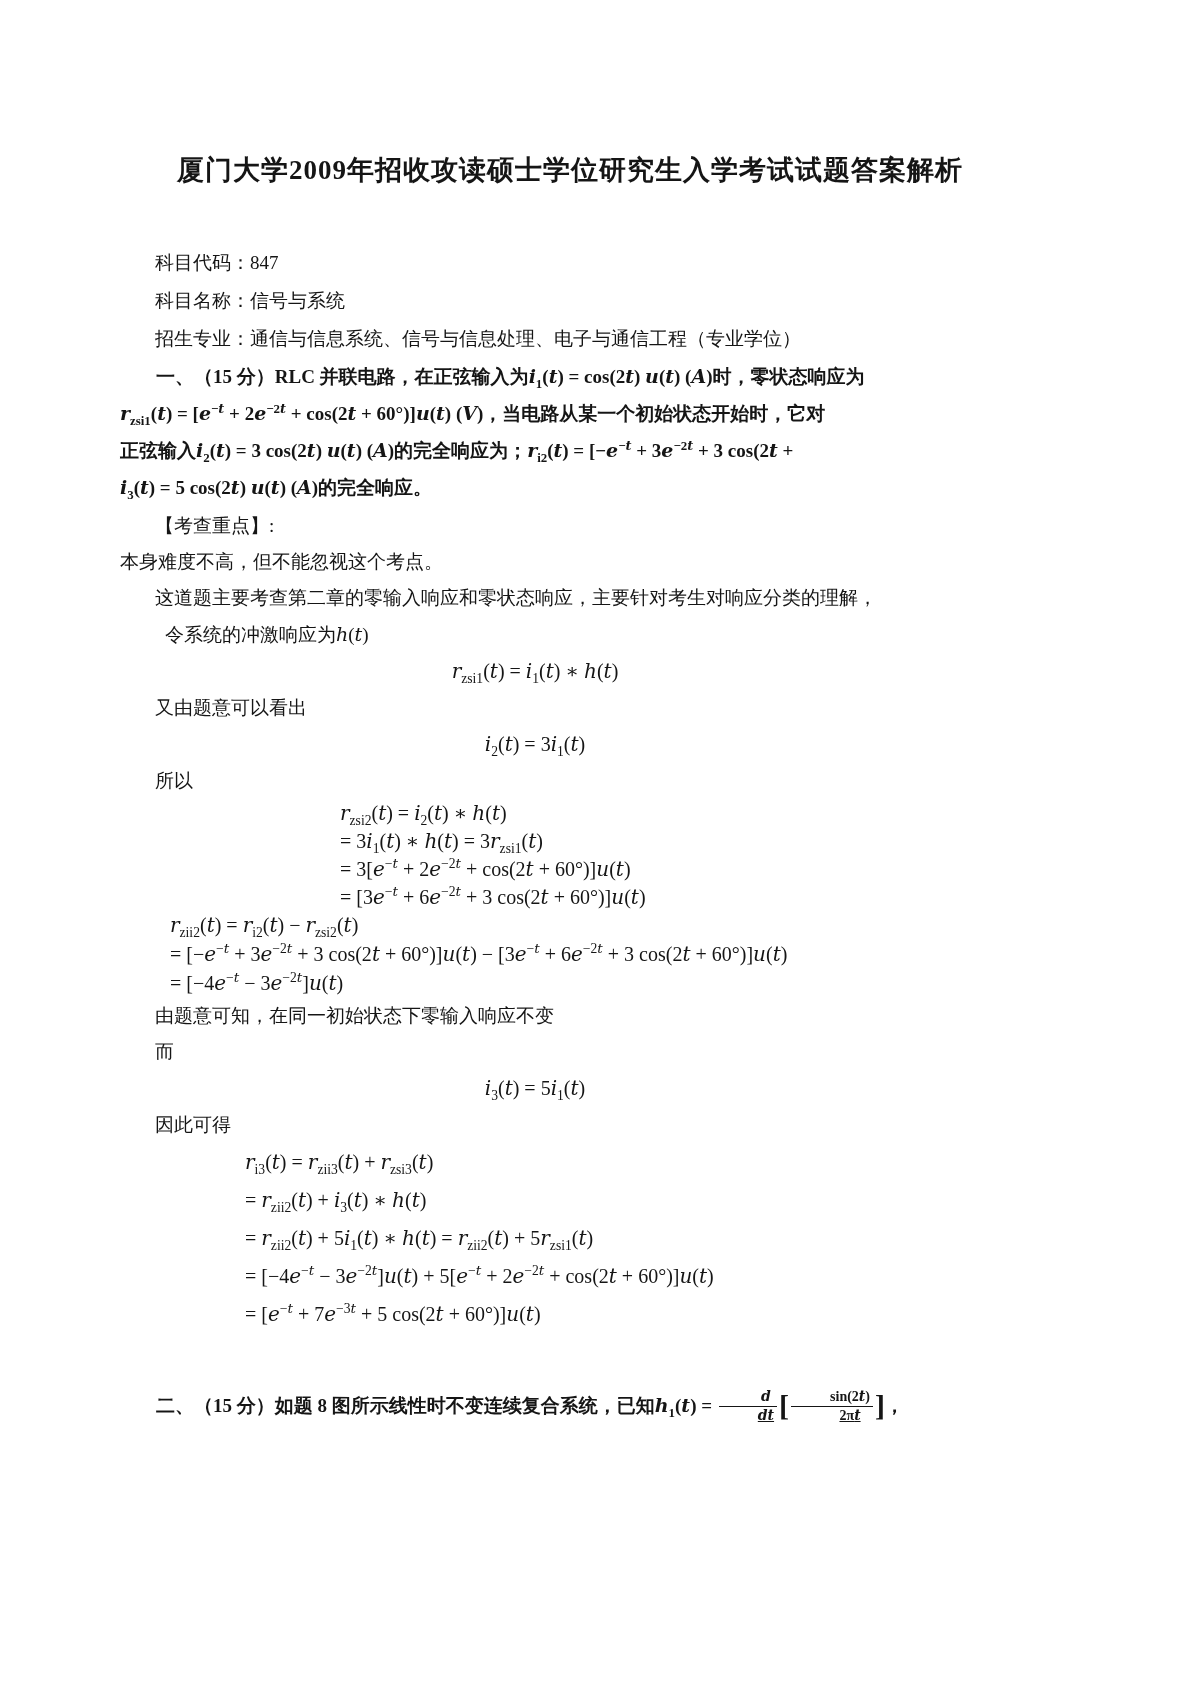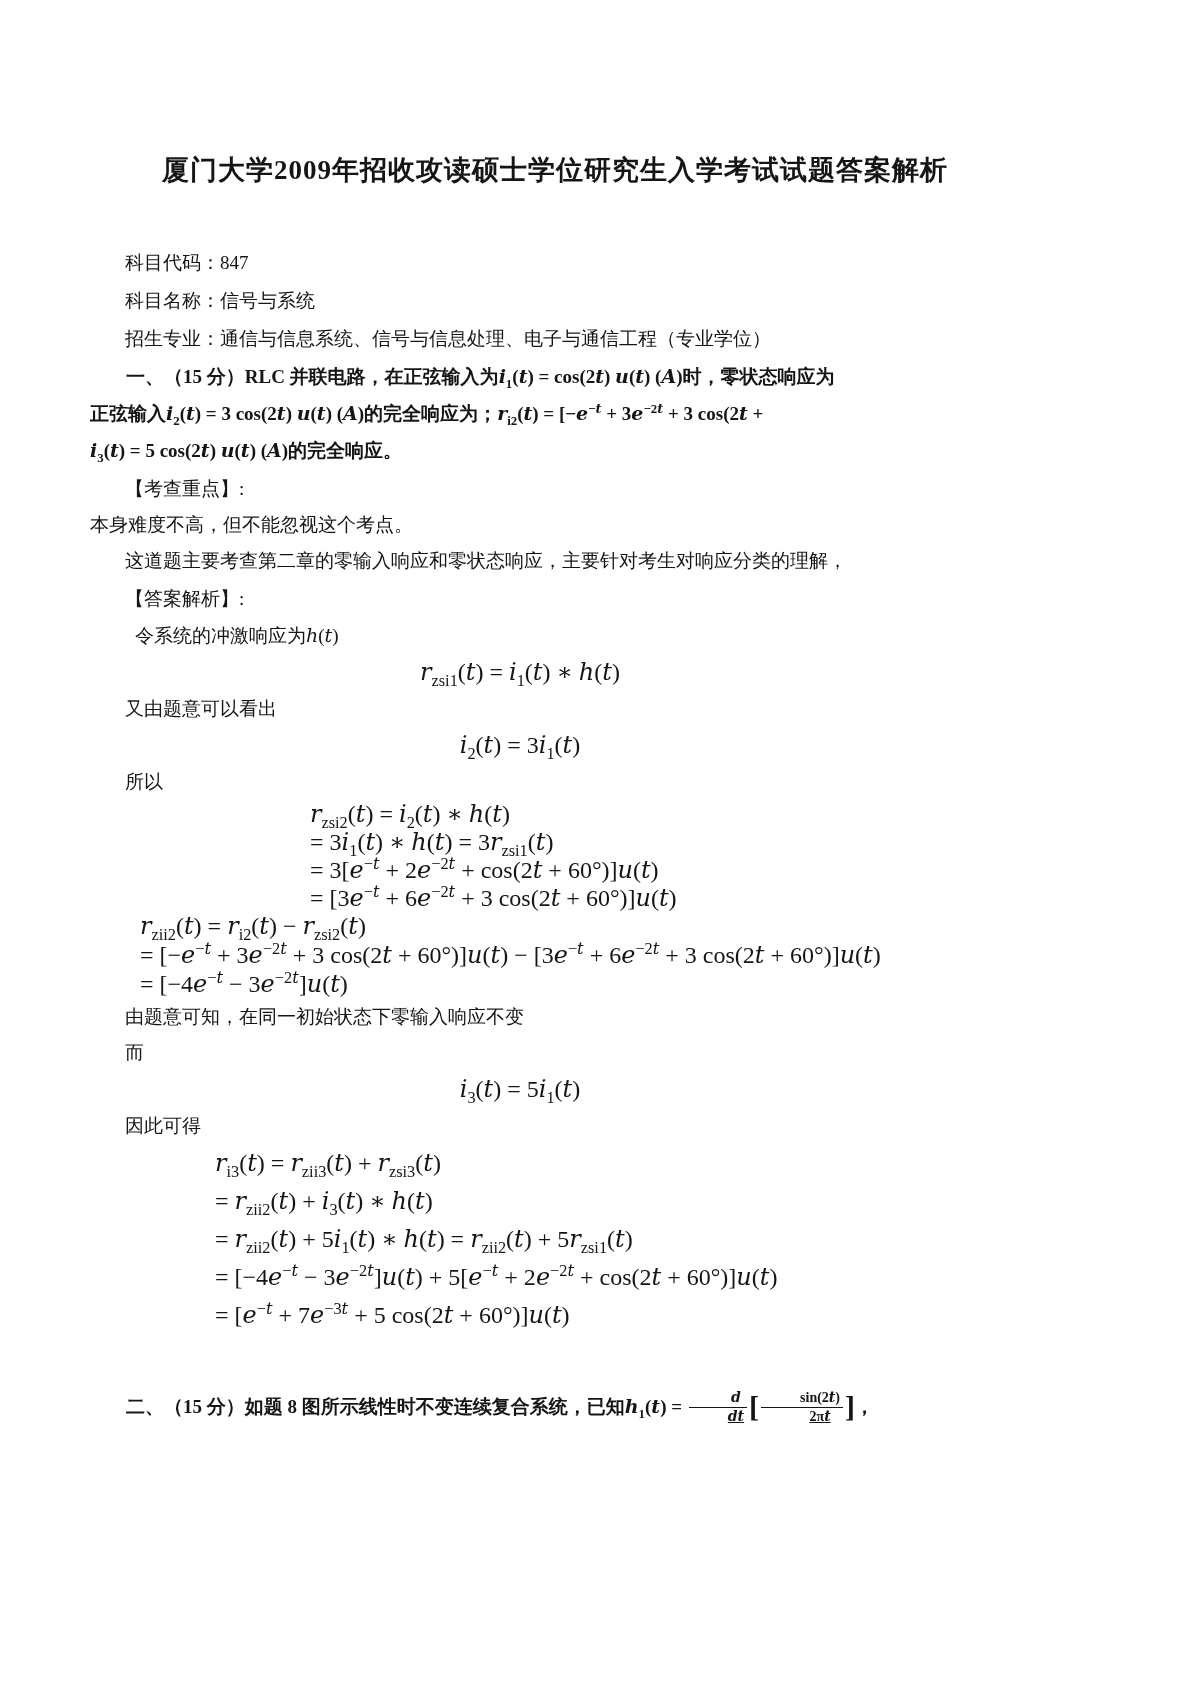--- a/index.html
+++ b/index.html
@@ -7,21 +7,21 @@
     padding: 0;
     background: #ffffff;
     width: 1190px;
     height: 1683px;
     overflow: hidden;
   }
   .doc {
     box-sizing: border-box;
     width: 1190px;
     height: 1286px;
-    padding: 150px 170px 0 90px;
+    padding: 150px 170px 0 120px;
     font-family: "Liberation Serif", "DejaVu Serif", serif;
     font-size: 19px;
     color: #151515;
   }
   .title {
     margin: 0 0 54px 0;
     text-align: center;
     font-size: 27px;
     font-weight: bold;
     letter-spacing: 1px;
@@ -32,21 +32,21 @@
   .q1 .line { line-height: 37px; }
   .indent { text-indent: 36px; }
   .spread { letter-spacing: 0.33em; }
   .hdr { margin-left: 35px; line-height: 36px; margin-top: 2px; }
   .txt { line-height: 36px; }
   .in35 { margin-left: 35px; }
   .in45 { margin-left: 45px; }
   
   i, sub i, sup i { font-family: "DejaVu Serif", "Liberation Serif", serif; }
   sup, sub { font-size: 68%; line-height: 0; }
-  .fm { font-size: 24px; }
+  .fm { font-size: 20px; }
   .ctr { text-align: center; padding-right: 70px; line-height: 37px; }
   .f1 { margin-left: 220px; line-height: 28px; }
   .f2 { margin-left: 50px;  line-height: 29px; }
   .f3 { margin-left: 125px; line-height: 38px; }
   .q2 { margin-top: 50px; font-weight: bold; line-height: 44px; }
   .frac {
     display: inline-block;
     vertical-align: -0.55em;
     text-align: center;
     font-size: 14px;
@@ -65,32 +65,32 @@
   <h1 class="title">厦门大学2009年招收攻读硕士学位研究生入学考试试题答案解析</h1>
 
   <div class="meta">
     <div>科目代码：847</div>
     <div>科目名称：信号与系统</div>
     <div>招生专业：通信与信息系统、信号与信息处理、电子与通信工程（专业学位）</div>
   </div>
 
   <div class="q1">
     <div class="line indent">一、（15 分）RLC 并联电路，在正弦输入为<i>i</i><sub>1</sub>(<i>t</i>) = cos(2<i>t</i>) <i>u</i>(<i>t</i>) (<i>A</i>)时，零状态响应为</div>
+    <div class="line"><i>r</i><sub>zsi1</sub>(<i>t</i>) = [<i>e</i><sup>−<i>t</i></sup> + 2<i>e</i><sup>−2<i>t</i></sup> + cos(2<i>t</i> + 60°)]<i>u</i>(<i>t</i>) (<i>V</i>)，当电路从某一个初始状态开始时，它对</div>
     <div class="line">正弦输入<i>i</i><sub>2</sub>(<i>t</i>) = 3 cos(2<i>t</i>) <i>u</i>(<i>t</i>) (<i>A</i>)的完全响应为；<i>r</i><sub>i2</sub>(<i>t</i>) = [−<i>e</i><sup>−<i>t</i></sup> + 3<i>e</i><sup>−2<i>t</i></sup> + 3 cos(2<i>t</i> +</div>
     <div class="line"><i>i</i><sub>3</sub>(<i>t</i>) = 5 cos(2<i>t</i>) <i>u</i>(<i>t</i>) (<i>A</i>)的完全响应。</div>
   </div>
 
   <div>
     <div class="hdr">【考查重点】:</div>
     <div class="txt">本身难度不高，但不能忽视这个考点。</div>
     <div class="txt in35">这道题主要考查第二章的零输入响应和零状态响应，主要针对考生对响应分类的理解，</div>
   </div>
 
   <div>
-    <div class="hdr">【答案解析】:</div>
 
     <div class="txt in45">令系统的冲激响应为<i>h</i>(<i>t</i>)</div>
     <div class="ctr fm"><i>r</i><sub>zsi1</sub>(<i>t</i>) = <i>i</i><sub>1</sub>(<i>t</i>) ∗ <i>h</i>(<i>t</i>)</div>
     <div class="txt in35">又由题意可以看出</div>
     <div class="ctr fm"><i>i</i><sub>2</sub>(<i>t</i>) = 3<i>i</i><sub>1</sub>(<i>t</i>)</div>
     <div class="txt in35">所以</div>
 
     <div class="fm f1"><i>r</i><sub>zsi2</sub>(<i>t</i>) = <i>i</i><sub>2</sub>(<i>t</i>) ∗ <i>h</i>(<i>t</i>)</div>
     <div class="fm f1">= 3<i>i</i><sub>1</sub>(<i>t</i>) ∗ <i>h</i>(<i>t</i>) = 3<i>r</i><sub>zsi1</sub>(<i>t</i>)</div>
     <div class="fm f1">= 3[<i>e</i><sup>−<i>t</i></sup> + 2<i>e</i><sup>−2<i>t</i></sup> + cos(2<i>t</i> + 60°)]<i>u</i>(<i>t</i>)</div>

